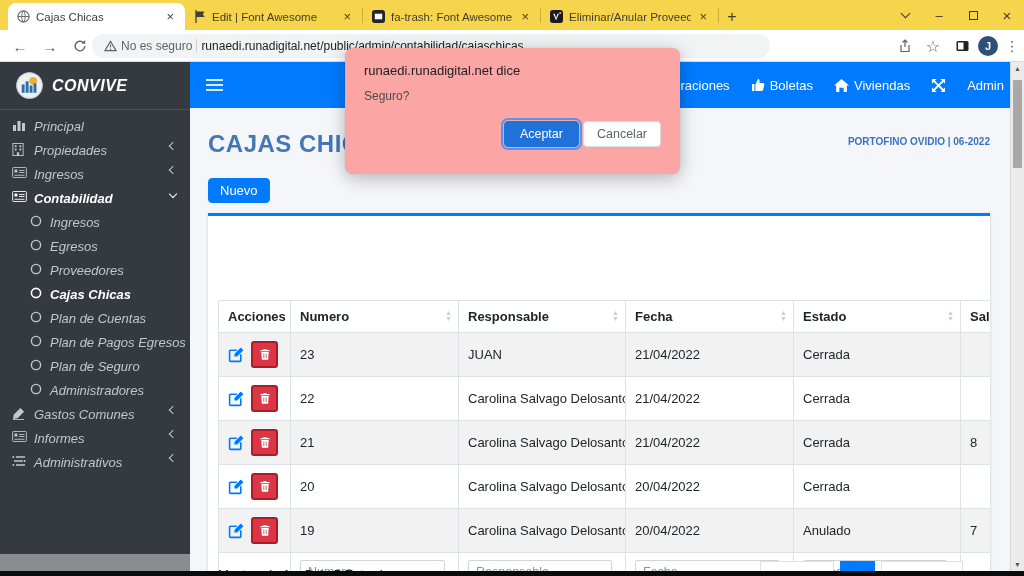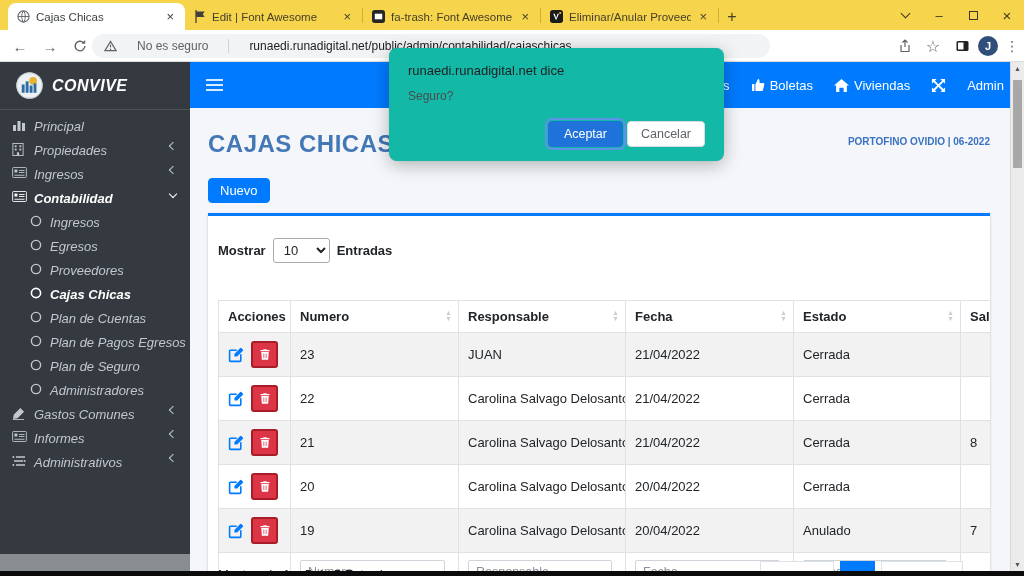--- a/index.html
+++ b/index.html
@@ -14,21 +14,21 @@
   .tab-close { font-size:13px; line-height:1; color:inherit; padding:0 2px; }
   .tab-divider { width:1px; height:15px; background:#cfae36; align-self:center; }
   .newtab { width:26px; height:26px; display:flex; align-items:center; justify-content:center; font-size:16px; color:#453f28; }
   .win-controls { position:absolute; right:0; top:0; height:30px; display:flex; }
   .win-btn { width:34px; height:30px; display:flex; align-items:center; justify-content:center; color:#3d3826; font-size:13px; }
   .chev-down-css { width:7px; height:7px; border-right:1.6px solid #3d3826; border-bottom:1.6px solid #3d3826; transform:rotate(45deg); margin-top:-4px; }
   .win-square { width:9px; height:9px; border:1.3px solid #3d3826; }
 
   .toolbar { position:absolute; left:0; top:30px; width:1024px; height:32px; background:#fff; border-bottom:1px solid #dcdcdc; }
   .nav-ico { position:absolute; top:0; height:32px; display:flex; align-items:center; justify-content:center; color:#5f6368; font-size:15px; width:24px; }
-  .omnibox { position:absolute; left:92px; top:4px; width:678px; height:24px; border-radius:12px; background:#f1f3f4; display:flex; align-items:center; padding:0 12px; gap:20px; }
+  .omnibox { position:absolute; left:92px; top:4px; width:678px; height:24px; border-radius:12px; background:#f1f3f4; display:flex; align-items:center; padding:0 12px; gap:4px; }
   .omnibox .sec { font-size:12px; color:#5f6368; white-space:nowrap; }
   .omni-div { width:1px; height:14px; background:#d0d3d6; }
   .omni-url { font-size:12px; color:#202124; white-space:nowrap; overflow:hidden; }
   .avatar { position:absolute; top:6px; width:20px; height:20px; border-radius:50%; background:#2f4e79; color:#fff; font-size:11px; font-weight:bold; display:flex; align-items:center; justify-content:center; }
 
   
   .page { position:absolute; left:0; top:62px; width:1024px; height:509px; background:#f4f6f9; overflow:hidden; }
 
   .app-navbar { position:absolute; left:190px; top:0; right:0; height:46px; background:#007bff; }
   .hamburger { position:absolute; left:16px; top:22px; width:17px; height:2.4px; background:#d9ecff; box-shadow:0 -5px 0 #d9ecff, 0 5px 0 #d9ecff; }
@@ -79,21 +79,21 @@
   .page-btn { font-size:13px; padding:7px 13px; border:1px solid #dee2e6; background:#fff; color:#6c757d; font-family:inherit; }
   .page-btn.current { background:#007bff; border-color:#007bff; color:#fff; margin:0 6px; }
 
   
   .page-scrollbar { position:absolute; right:0; top:62px; width:14px; height:509px; background:#ebebeb; border-left:1px solid #d8d8d8; z-index:60; }
   .sb-arrow { position:absolute; left:0; width:13px; text-align:center; font-size:7px; color:#555; }
   .sb-thumb { position:absolute; left:2px; top:18px; width:9px; height:88px; background:#a8a8a8; border-radius:1px; }
   .bottom-strip { position:absolute; left:0; top:571px; width:1024px; height:5px; background:#0b0b0b; z-index:90; }
 
   
-  .js-dialog { position:absolute; left:345px; top:48px; width:335px; background:#14b8a6; border-radius:8px; box-shadow:0 4px 18px rgba(0,0,0,.28), 0 0 1px rgba(0,0,0,.2); z-index:200; padding:15px 19px 14px;margin-left:44px; }
+  .js-dialog { position:absolute; left:345px; top:48px; width:335px; background:#fca5a5; border-radius:8px; box-shadow:0 4px 18px rgba(0,0,0,.28), 0 0 1px rgba(0,0,0,.2); z-index:200; padding:15px 19px 27px; }
   .dlg-title { font-size:13px; color:#202124; }
   .dlg-msg { font-size:12px; color:#494c50; margin-top:11px; }
   .dlg-buttons { margin-top:18px; display:flex; justify-content:flex-end; gap:4px; }
   .dlg-accept { background:#1f72d9; color:#fff; border:1px solid #1f72d9; border-radius:4px; font-size:12.5px; padding:5px 15px; font-family:inherit; outline:2px solid #5b93e6; outline-offset:1px; }
   .dlg-cancel { background:#fff; color:#5f6368; border:1px solid #dadce0; border-radius:4px; font-size:12.5px; padding:5px 13px; font-family:inherit; }
 </style>
 </head>
 <body>
 
 <div class="tabstrip">
@@ -398,25 +398,20 @@
     </ul>
   </div>
   <div class="sidebar-footer-strip"></div>
 
   <div class="content">
     <div class="page-title">CAJAS CHICAS</div>
     <div class="context-label">PORTOFINO OVIDIO | 06-2022</div>
     <button class="btn-new">Nuevo</button>
 
     <div class="card">
-      <div class="length-ctrl">
-        <span>Mostrar</span>
-        <select><option>10</option></select>
-        <span>Entradas</span>
-      </div>
 
       <table class="dt">
         <colgroup>
             <col class="col-acc">
             <col class="col-num">
             <col class="col-resp">
             <col class="col-fec">
             <col class="col-est">
             <col class="col-sal">
           </colgroup>

